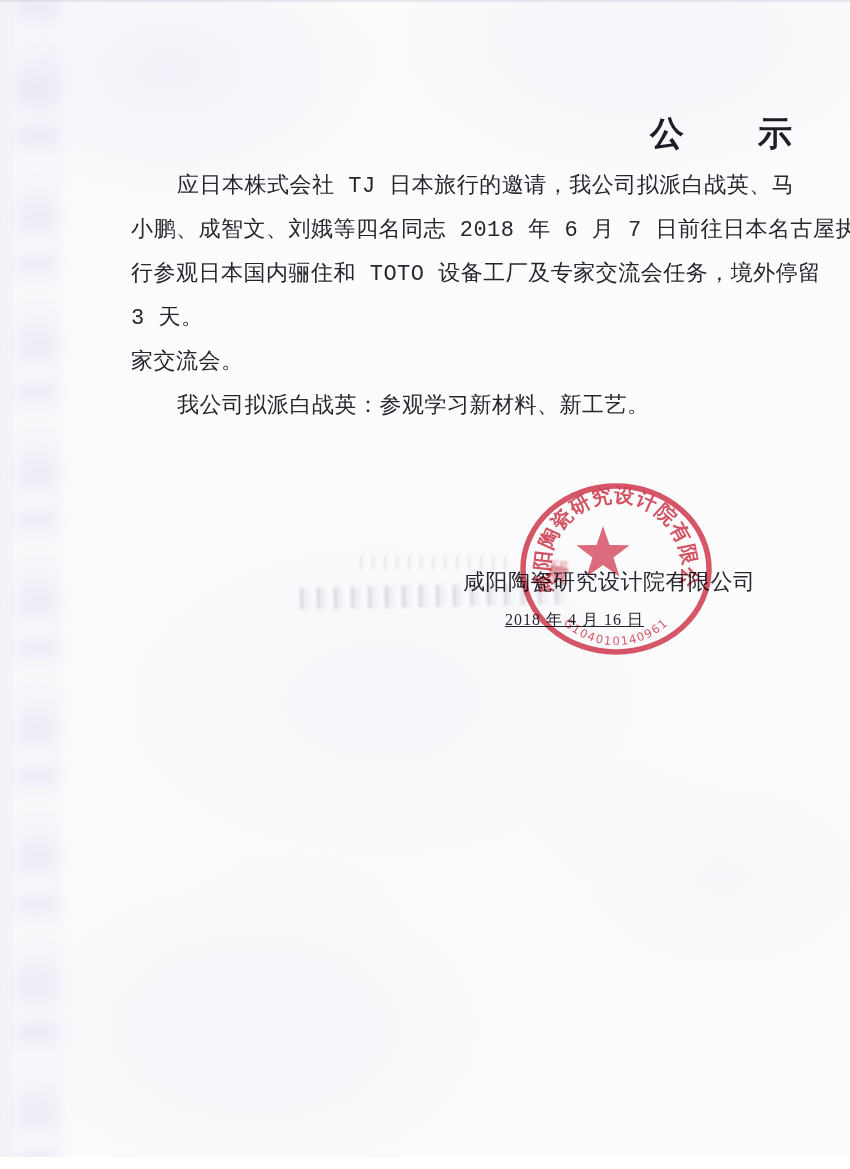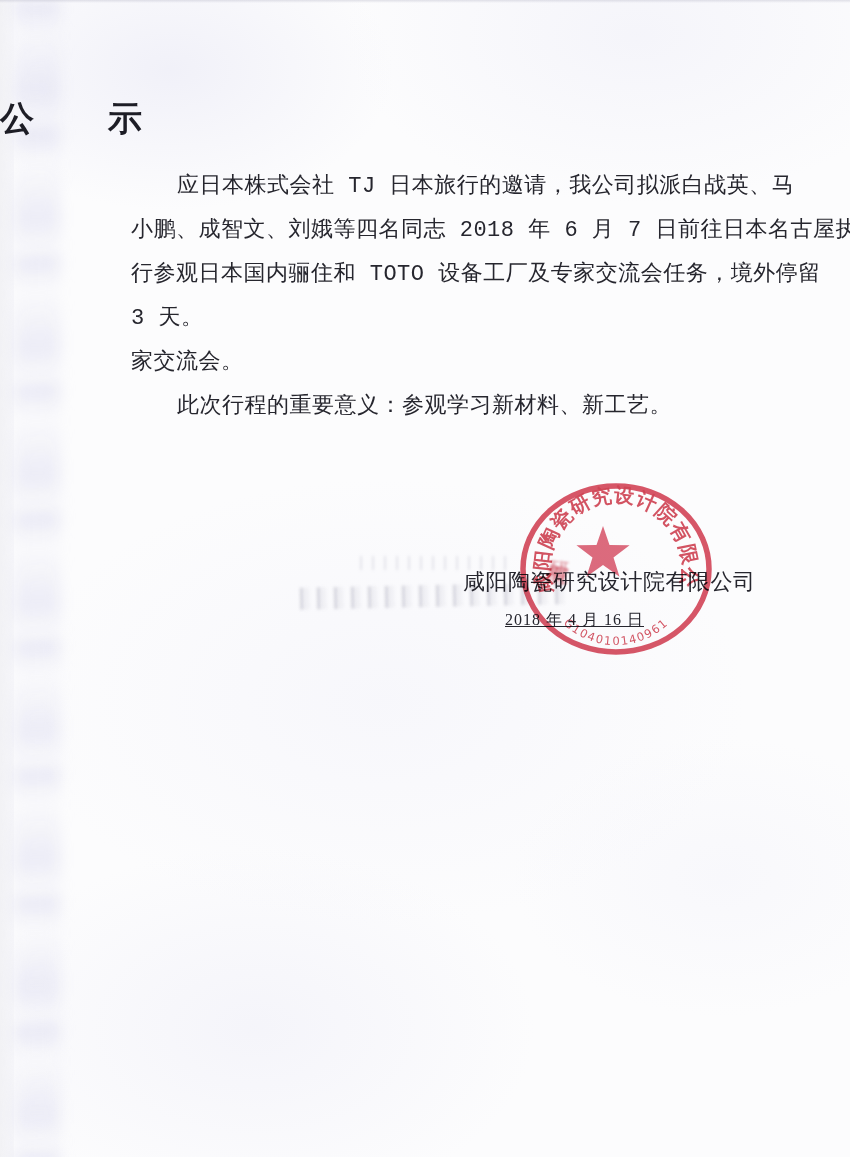--- a/index.html
+++ b/index.html
@@ -37,22 +37,22 @@
       rgba(217,217,238,0.45) 92px, rgba(246,246,251,0.12) 128px);
     filter: blur(7px);
   }
   .scan-bottom-strip {
     position: absolute; left: 0; right: 0; bottom: 0; height: 12px;
     background: #ffffff;
   }
 
   
   .doc-title {
-    position: absolute; left: 0; top: 96px; width: 794px;
-    text-align: left;
+    position: absolute; left: 0; top: 111px; width: 794px;
+    text-align: right;
     font-size: 34px; font-weight: 700; color: #1d1d26;
     letter-spacing: 2px;
     white-space: pre;
   }
   .body-text {
     position: absolute; left: 131px; top: 165px; width: 670px;
   }
   .body-line {
     height: 44px; line-height: 44px;
     font-size: 22px; white-space: nowrap;
@@ -115,21 +115,21 @@
 <div class="scan-bottom-strip"></div>
 
 <div class="doc-title">公　　示</div>
 
 <div class="body-text">
   <div class="body-line indent">应日本株式会社 TJ 日本旅行的邀请，我公司拟派白战英、马</div>
   <div class="body-line">小鹏、成智文、刘娥等四名同志 2018 年 6 月 7 日前往日本名古屋执</div>
   <div class="body-line">行参观日本国内骊住和 TOTO 设备工厂及专家交流会任务，境外停留</div>
   <div class="body-line">3 天。</div>
   <div class="body-line">家交流会。</div>
-  <div class="body-line indent">此次行程的重要意义：参观学习新材料、新工艺。</div>
+  <div class="body-line indent">我公司拟派白战英：参观学习新材料、新工艺。</div>
 </div>
 
 <div class="bleed-marks"></div>
 <div class="bleed-marks-2"></div>
 
 <div class="signature-company">咸阳陶瓷研究设计院有限公司</div>
 <div class="signature-date">2018 年 4 月 16 日</div>
 
 <div class="seal-ghost">研院有</div>
 

